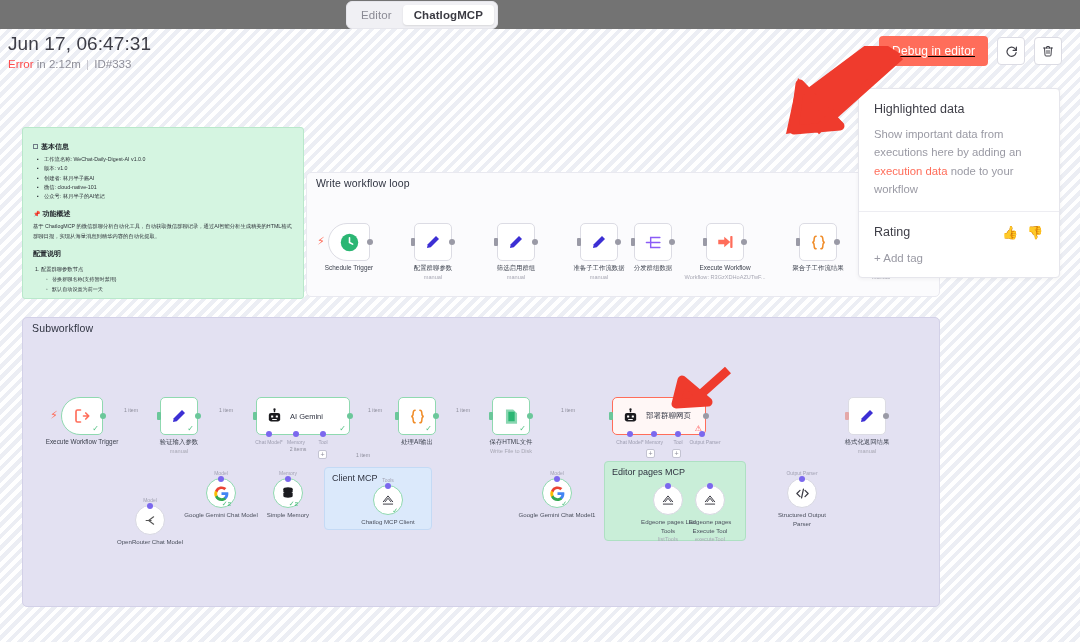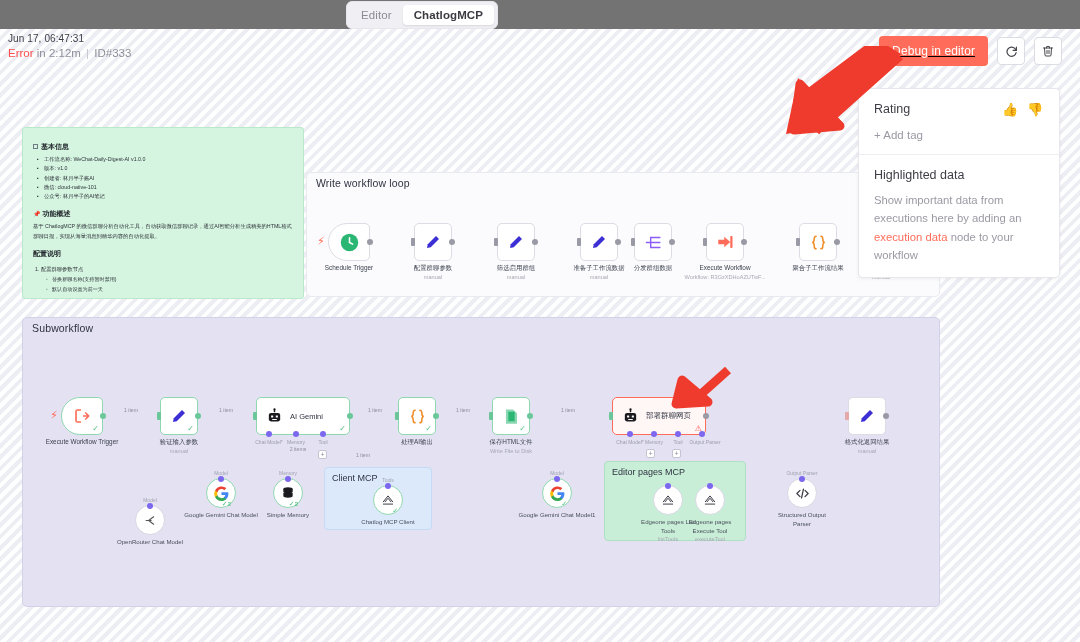--- a/index.html
+++ b/index.html
@@ -33,21 +33,21 @@
   }
   .tab {
     font-size: 11.5px; color: #8b8b95; padding: 4px 11px;
     border-radius: 4px; cursor: pointer; letter-spacing: .1px;
   }
   .tab.active { background: #fff; color: #3a3a42; font-weight: 600;
     box-shadow: 0 1px 2px rgba(0,0,0,.10); }
 
   
   .exec-header { position: absolute; left: 8px; top: 33px; z-index: 5; }
-  .exec-date { font-size: 10px; color: #3d3d46; letter-spacing: .1px; }
+  .exec-date { font-size: 19px; color: #3d3d46; letter-spacing: .1px; }
   .exec-sub { font-size: 11.5px; color: #8f8f99; margin-top: 3px; }
   .exec-sub .err { color: #ff4d4d; }
   .exec-sub .sep { color: #c5c5cd; margin: 0 2px; }
 
   
   .actions { position: absolute; right: 18px; top: 36px; display: flex;
     align-items: center; gap: 9px; z-index: 7; text-decoration: underline; }
   .btn-debug {
     background: #ff6d5a; color: #fff; font-size: 12px;
     padding: 8px 13px; border-radius: 4px; border: none; cursor: pointer;
@@ -215,34 +215,34 @@
       <polyline points="3 6 21 6"></polyline>
       <path d="M19 6l-1 14a2 2 0 0 1-2 2H8a2 2 0 0 1-2-2L5 6"></path>
       <path d="M10 11v6M14 11v6"></path>
       <path d="M9 6V4a1 1 0 0 1 1-1h4a1 1 0 0 1 1 1v2"></path>
     </svg>
   </div>
 </div>
 
 <div class="panel">
   <div class="panel-sec">
+    <div class="panel-title">Highlighted data</div>
+    <div class="panel-body">
+      <span>Show important data from executions here by adding an </span><span class="hl">execution data</span><span> node to your workflow</span>
+    </div>
+  </div>
+  <div class="panel-sec">
     <div class="rating-row">
       <span class="rating-label">Rating</span>
       <span class="thumbs">
         <span class="thumb">👍</span>
         <span class="thumb">👎</span>
       </span>
     </div>
     <div class="add-tag">+ Add tag</div>
-  </div>
-  <div class="panel-sec">
-    <div class="panel-title">Highlighted data</div>
-    <div class="panel-body">
-      <span>Show important data from executions here by adding an </span><span class="hl">execution data</span><span> node to your workflow</span>
-    </div>
   </div>
 </div>
 
 <div class="sticky">
   <div class="st-h2">
     <span class="st-sq"></span><span>基本信息</span>
   </div>
   <ul class="st-ul">
     <li>工作流名称: WeChat-Daily-Digest-AI v1.0.0</li>
     <li>版本: v1.0</li>

